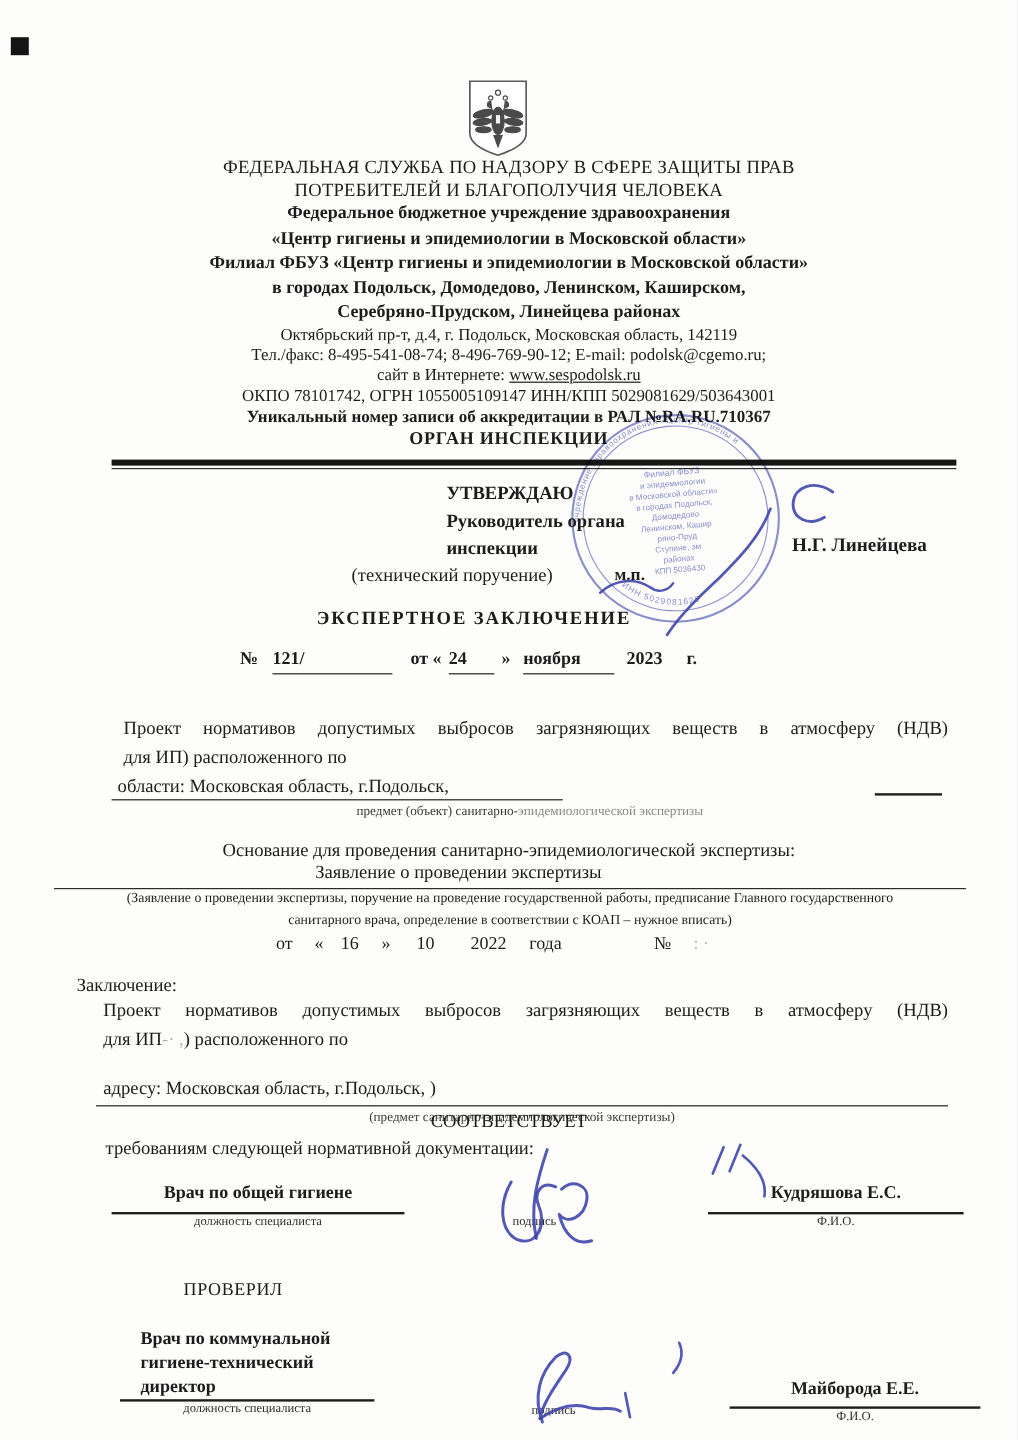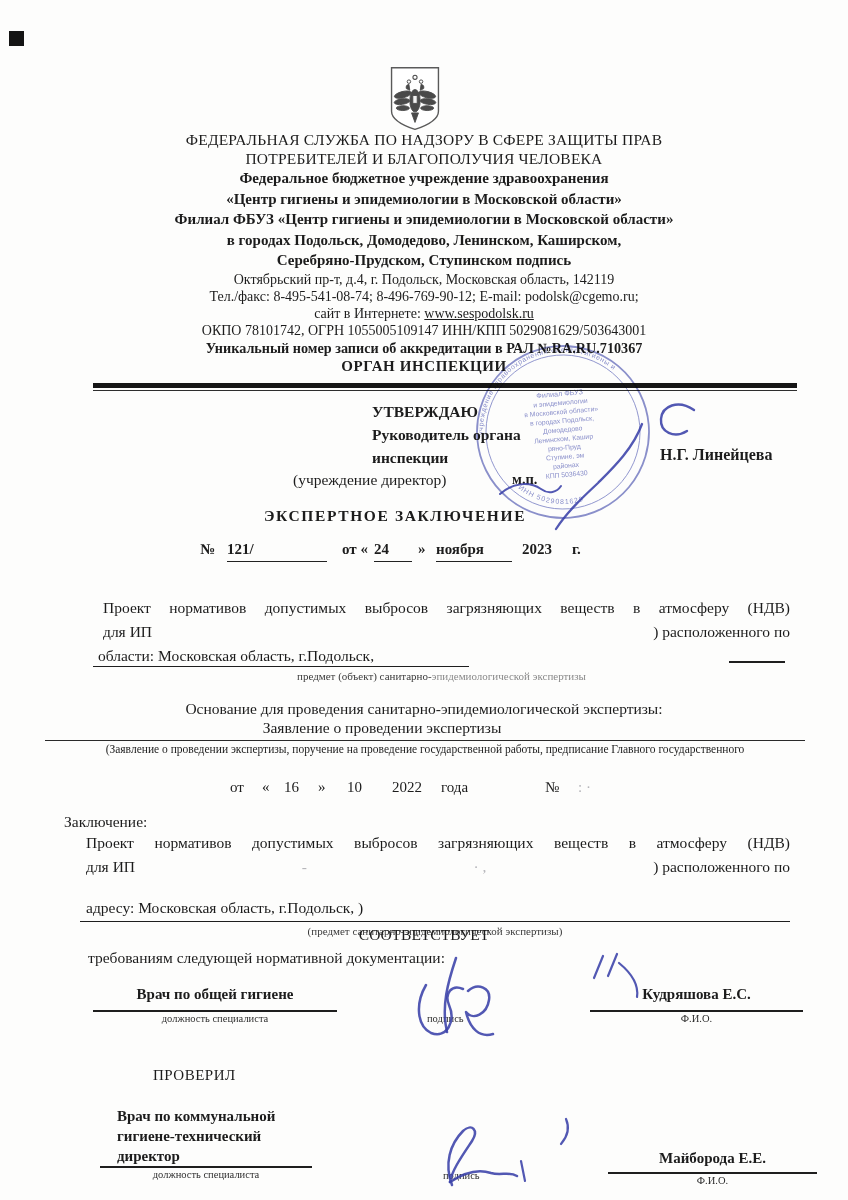--- a/index.html
+++ b/index.html
@@ -27,21 +27,21 @@
   .appr{font-size:15.5px;font-weight:bold;}
   .appr-reg{font-size:15.5px;}
   .title{font-size:15.5px;font-weight:bold;letter-spacing:1.6px;}
   
   .ucell{border-bottom:1.4px solid #222;text-align:left;padding-bottom:3px;font-weight:bold;font-size:15px;}
   .numtxt{font-weight:bold;font-size:15px;}
   .regtxt{font-size:15px;}
   
   .par{font-size:15.5px;font-weight:normal;line-height:23px;}
   .just{text-align:justify;text-align-last:justify;}
-  .flexrow{display:flex;justify-content:space-between;}
+  .flexrow{display:flex;}
   .smallcap{font-size:11px;color:#3a3a3a;}
   .blur{color:#8a8a8a;filter:blur(.55px);}
   .faint{color:#b5b5ba;}
   .sig-underline{height:1.5px;background:#1e1e1e;}
   .sig-role{font-weight:bold;font-size:15px;}
   .sig-cap{font-size:10.5px;color:#2e2e2e;}
   .ink{stroke:#3a41a8;fill:none;stroke-linecap:round;stroke-linejoin:round;opacity:.88;}
   .stamp-text{fill:#8187c9;font-family:"Liberation Sans","DejaVu Sans",sans-serif;}
   svg{display:block;}
 </style>
@@ -72,21 +72,21 @@
     </g>
   </svg>
 
   <div class="abs hdr">
     <div class="hl-caps">ФЕДЕРАЛЬНАЯ СЛУЖБА ПО НАДЗОРУ В СФЕРЕ ЗАЩИТЫ ПРАВ</div>
     <div class="hl-caps">ПОТРЕБИТЕЛЕЙ И БЛАГОПОЛУЧИЯ ЧЕЛОВЕКА</div>
     <div class="hl-org">Федеральное бюджетное учреждение здравоохранения</div>
     <div class="hl-org">«Центр гигиены и эпидемиологии в Московской области»</div>
     <div class="hl-org">Филиал ФБУЗ «Центр гигиены и эпидемиологии в Московской области»</div>
     <div class="hl-org">в городах Подольск, Домодедово, Ленинском, Каширском,</div>
-    <div class="hl-org">Серебряно-Прудском, Ступинском подпись</div>
+    <div class="hl-org">Серебряно-Прудском, Линейцева районах</div>
     <div class="hl-contact">Октябрьский пр-т, д.4, г. Подольск, Московская область, 142119</div>
     <div class="hl-contact">Тел./факс: 8-495-541-08-74; 8-496-769-90-12; E-mail: podolsk@cgemo.ru;</div>
     <div class="hl-contact"><span>сайт в Интернете: </span><span class="url">www.sespodolsk.ru</span></div>
     <div class="hl-contact">ОКПО 78101742, ОГРН 1055005109147 ИНН/КПП 5029081629/503643001</div>
     <div class="hl-accred">Уникальный номер записи об аккредитации в РАЛ №RA.RU.710367</div>
     <div class="hl-organ">ОРГАН ИНСПЕКЦИИ</div>
   </div>
 
   <div class="abs rule-thick"></div>
   <div class="abs rule-thin"></div>
@@ -116,21 +116,21 @@
         <text class="stamp-text" x="93" y="120" font-size="6.8">Ступине, эм</text>
         <text class="stamp-text" x="93" y="129" font-size="6.8">районах</text>
         <text class="stamp-text" x="93" y="138" font-size="6.8">КПП 5036430</text>
       </g>
     </g>
   </svg>
 
   <div class="abs appr nw" style="left:372px;top:403px;">УТВЕРЖДАЮ</div>
   <div class="abs appr nw" style="left:372px;top:426px;">Руководитель органа</div>
   <div class="abs appr nw" style="left:372px;top:449px;">инспекции</div>
-  <div class="abs appr-reg nw" style="left:293px;top:471px;">(учреждение директор)</div>
+  <div class="abs appr-reg nw" style="left:293px;top:471px;">(технический поручение)</div>
   <div class="abs appr nw" style="left:512px;top:471px;font-size:14.5px;">м.п.</div>
   <div class="abs appr nw" style="left:660px;top:446px;font-size:16px;">Н.Г. Линейцева</div>
 
   <div class="abs title nw" style="left:264px;top:507px;">ЭКСПЕРТНОЕ ЗАКЛЮЧЕНИЕ</div>
 
   <div class="abs numtxt" style="left:200px;top:541px;">№</div>
   <div class="abs ucell" style="left:227px;top:541px;width:100px;">121/</div>
   <div class="abs numtxt" style="left:342px;top:541px;">от «</div>
   <div class="abs ucell" style="left:374px;top:541px;width:38px;">24</div>
   <div class="abs numtxt" style="left:418px;top:541px;">»</div>
@@ -151,20 +151,21 @@
       <span>предмет (объект) санитарно-</span><span class="blur">эпидемиологической экспертизы</span>
     </div>
   </div>
 
   <div class="abs sig-underline" style="left:729px;top:661px;width:56px;"></div>
 
   <div class="abs par c nw" style="left:0;width:848px;top:697px;text-align:center;">Основание для проведения санитарно-эпидемиологической экспертизы:</div>
   <div class="abs c nw" style="left:0;width:764px;top:719px;font-size:15.5px;">Заявление о проведении экспертизы</div>
   <div class="abs" style="left:45px;top:740px;width:760px;height:1.2px;background:#2a2a2a;"></div>
   <div class="abs c" style="left:45px;width:760px;top:743px;font-size:11.5px;">(Заявление о проведении экспертизы, поручение на проведение государственной работы, предписание Главного государственного</div>
+  <div class="abs c" style="left:45px;width:760px;top:761px;font-size:11.5px;">санитарного врача, определение в соответствии с КОАП – нужное вписать)</div>
 
   <div class="abs regtxt" style="left:230px;top:779px;">от</div>
   <div class="abs regtxt" style="left:262px;top:779px;">«</div>
   <div class="abs regtxt" style="left:284px;top:779px;">16</div>
   <div class="abs regtxt" style="left:318px;top:779px;">»</div>
   <div class="abs regtxt" style="left:347px;top:779px;">10</div>
   <div class="abs regtxt" style="left:392px;top:779px;">2022</div>
   <div class="abs regtxt" style="left:441px;top:779px;">года</div>
   <div class="abs regtxt" style="left:545px;top:779px;">№</div>
   <div class="abs regtxt faint" style="left:578px;top:779px;">: ·</div>

